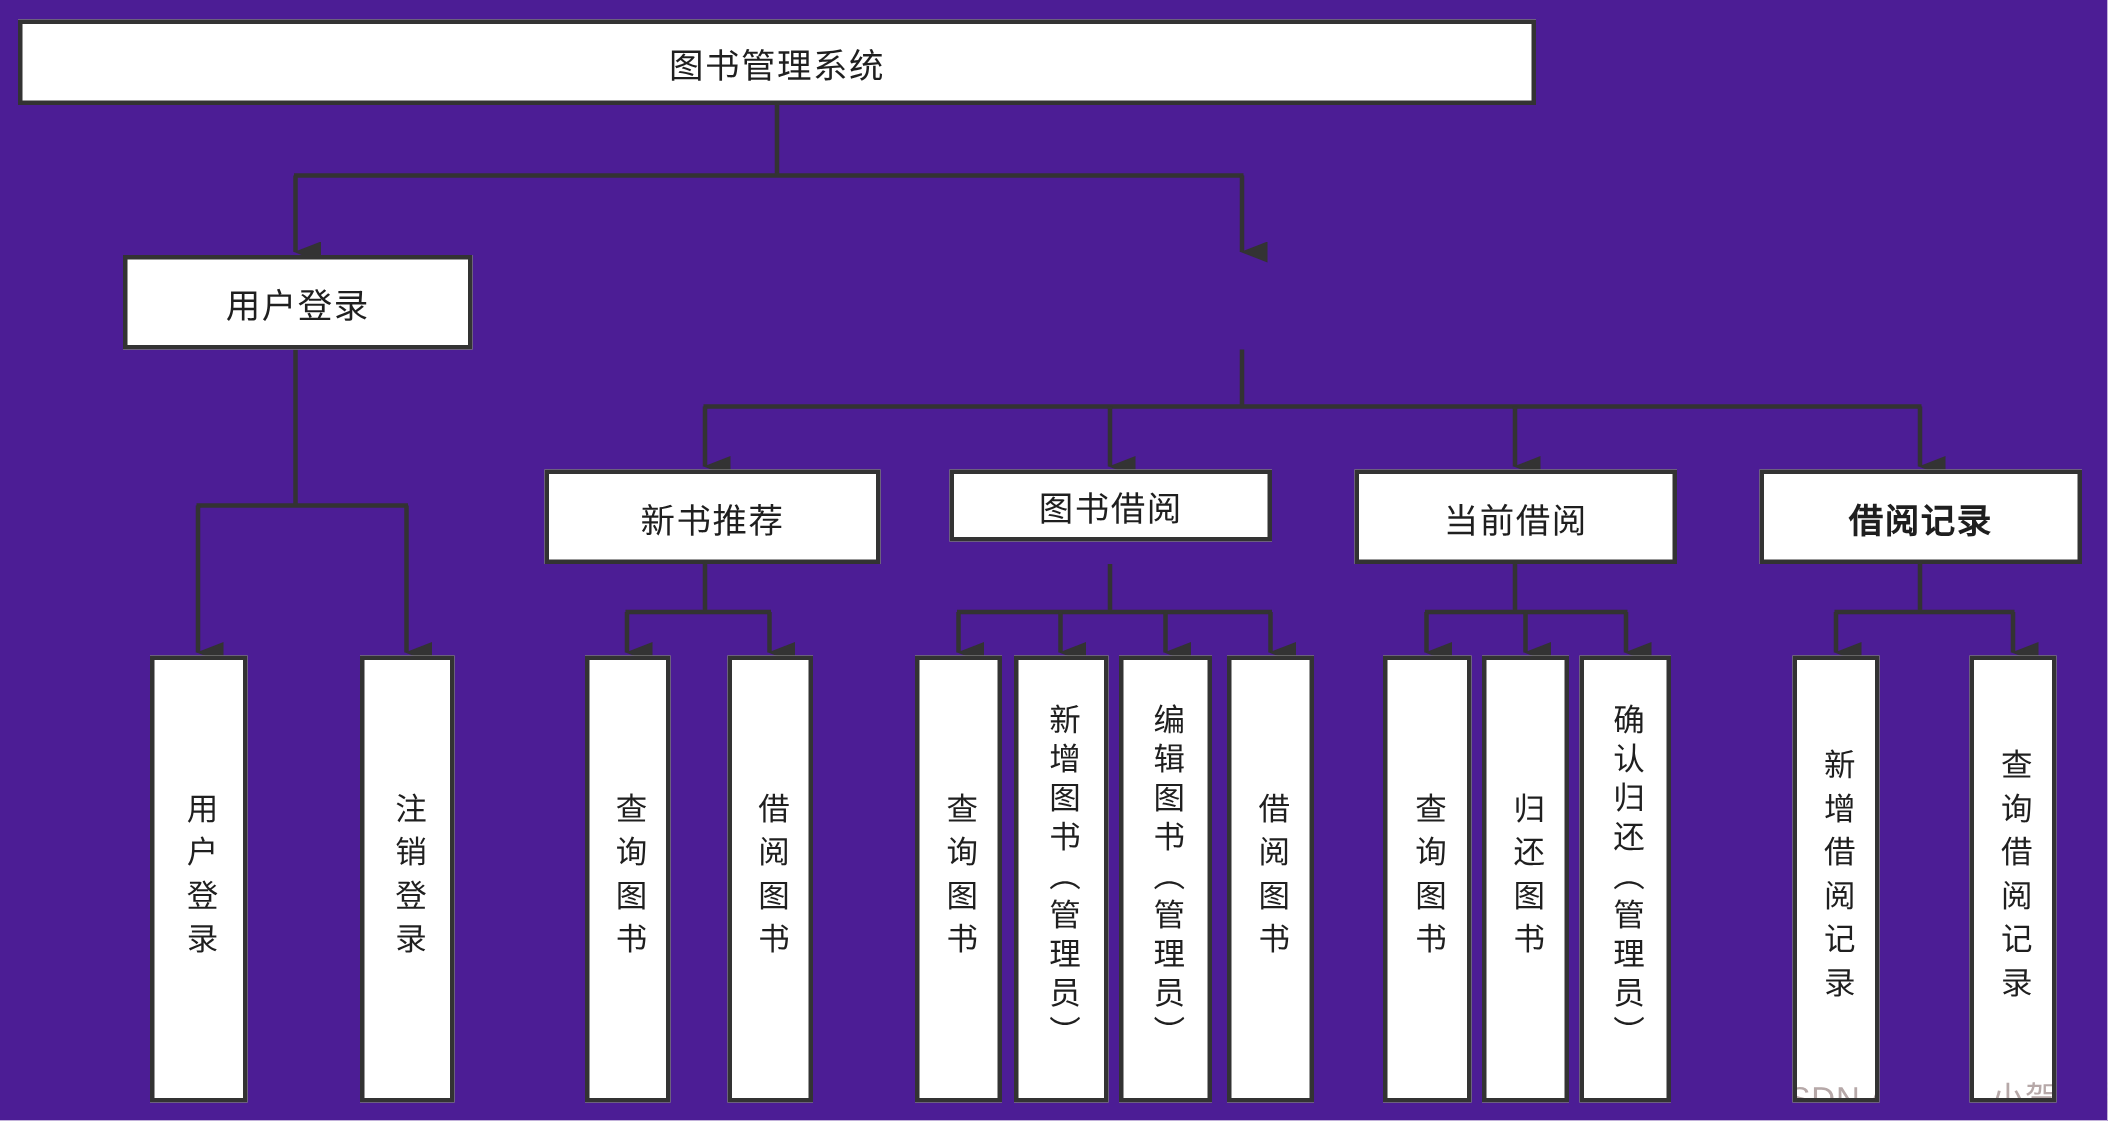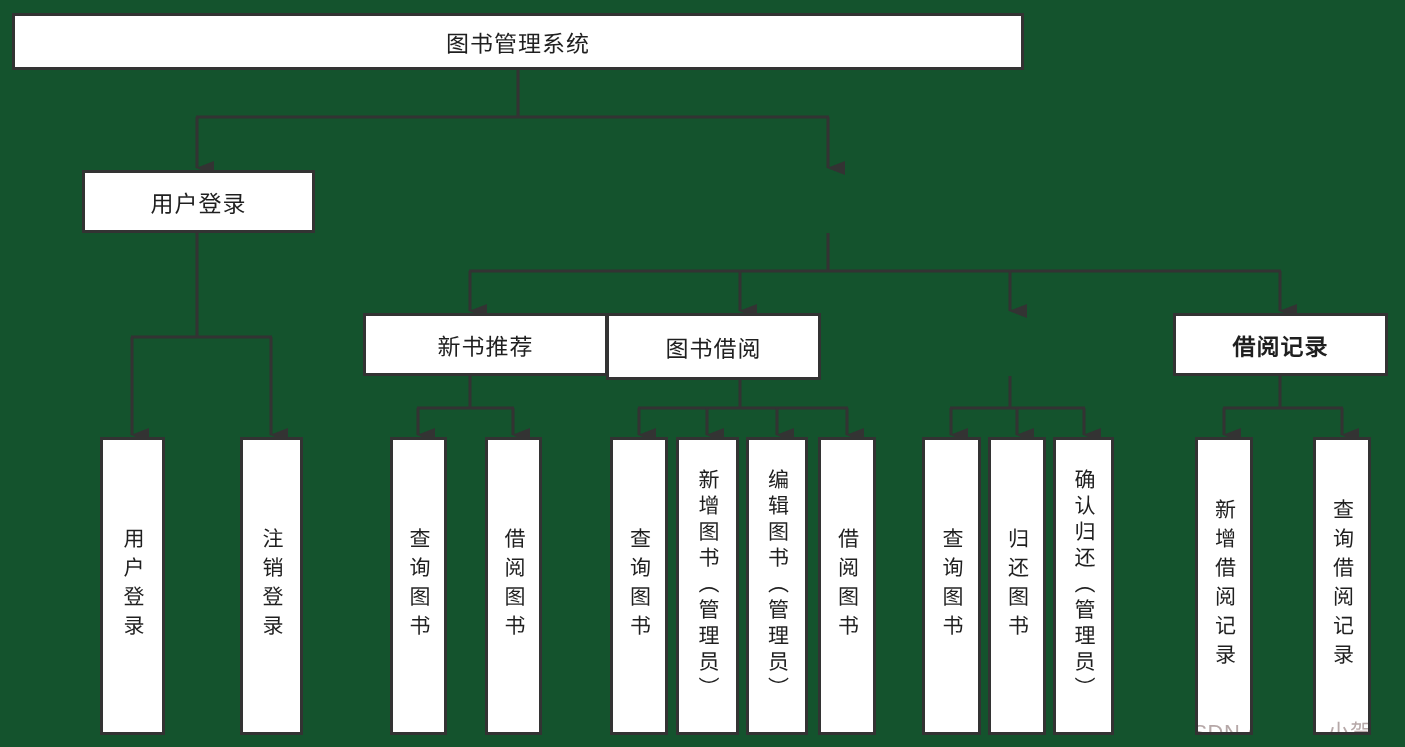--- a/index.html
+++ b/index.html
@@ -1,19 +1,19 @@
 <!DOCTYPE html>
 <html lang="zh-CN"><head>
 <meta charset="utf-8">
 <style>
   html,body{margin:0;padding:0;background:#ffffff;}
   .canvas{
     position:relative;
     width:1405px;height:747px;
-    background:#14532d;
+    background:#4c1d95;
     font-family:"Liberation Sans", sans-serif;
     overflow:hidden;
   }
   .connector-layer{
     position:absolute;left:0;top:0;width:1405px;height:747px;
     z-index:1;
   }
   .node{
     position:absolute;
     box-sizing:border-box;
@@ -92,25 +92,28 @@
   </svg>
 
   <div class="node" style="left:12px;top:13px;width:1012px;height:57px;">
     <span class="h-label">图书管理系统</span>
   </div>
 
   <div class="node" style="left:82px;top:170px;width:233px;height:63px;">
     <span class="h-label">用户登录</span>
   </div>
 
-  <div class="node" style="left:363px;top:313px;width:245px;height:63px;">
+  <div class="node" style="left:363px;top:313px;width:224px;height:63px;">
     <span class="h-label">新书推荐</span>
   </div>
-  <div class="node" style="left:606px;top:313px;width:215px;height:67px;">
+  <div class="node" style="left:633px;top:313px;width:215px;height:48px;">
     <span class="h-label">图书借阅</span>
+  </div>
+  <div class="node" style="left:903px;top:313px;width:215px;height:63px;">
+    <span class="h-label">当前借阅</span>
   </div>
   <div class="node" style="left:1173px;top:313px;width:215px;height:63px;font-weight:bold;">
     <span class="h-label">借阅记录</span>
   </div>
 
   <div class="node" style="left:100px;top:437px;width:65px;height:298px;">
     <span class="v-label">用户登录</span>
   </div>
   <div class="node" style="left:240px;top:437px;width:63px;height:298px;">
     <span class="v-label">注销登录</span>

